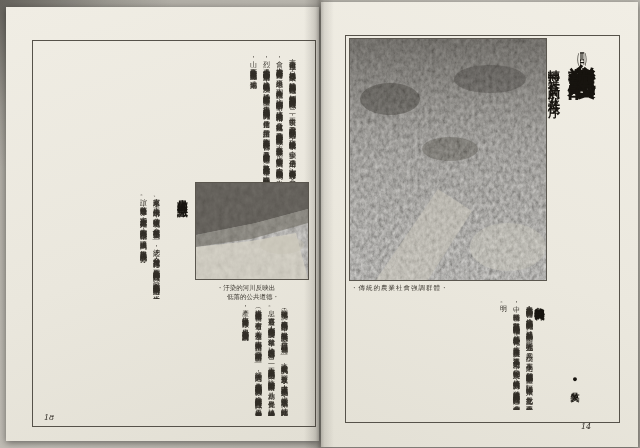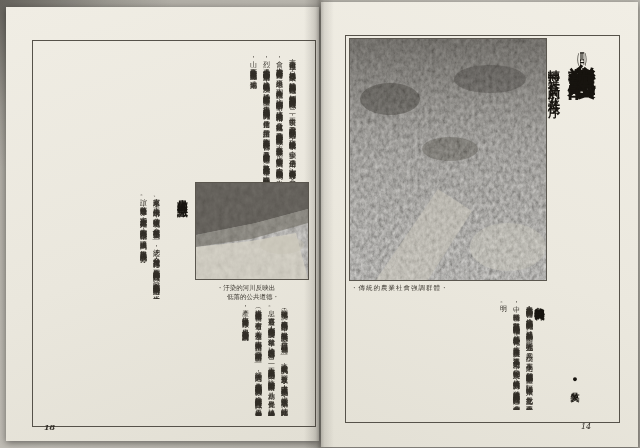--- a/index.html
+++ b/index.html
@@ -41,21 +41,21 @@
   }
   .lp-top{left:42px;top:48px;width:250px;height:140px;}
   .lp-mid{left:30px;top:186px;width:126px;height:106px;}
   .lp-heading{left:170px;top:184px;height:92px;font-size:10.5px;letter-spacing:1px;}
   .photo{position:absolute;overflow:hidden;background:#8d897f;box-shadow:0 0 0 1px #5a564e;}
   .lp-photo{left:190px;top:176px;width:112px;height:96px;}
   .lp-caption{position:absolute;left:176px;top:277px;width:128px;font-size:6.5px;line-height:8.5px;color:#3a362f;text-align:center;}
   .lp-caption .cap2{padding-left:14px;}
   .lp-bottom{left:34px;top:297px;width:250px;height:112px;}
   .pagenum{position:absolute;font-style:italic;font-size:8px;color:#332f29;font-family:"DejaVu Serif",serif;}
-  .lp-num{left:38px;top:415px;font-weight:bold;}
+  .lp-num{left:38px;top:406px;}
 
   .rp-photo{left:29px;top:37px;width:196px;height:241px;}
   .rp-caption{position:absolute;left:30px;top:282px;font-size:6.5px;color:#3a362f;letter-spacing:1px;}
   .rp-body{left:30px;top:298px;width:184px;height:110px;}
   .rp-sec{left:211px;top:297px;height:80px;font-size:10px;letter-spacing:.5px;}
   .rp-sub{left:224px;top:58px;height:176px;font-size:12px;letter-spacing:4.5px;}
   .rp-title{left:243px;top:40px;height:315px;font-size:27px;font-weight:900;letter-spacing:1px;}
   .rp-title .tcy{text-combine-upright:all;font-size:14px;font-weight:900;}
   .rp-author{left:247px;top:372px;height:40px;font-size:9px;font-weight:bold;letter-spacing:1px;}
   .rp-num{left:260px;top:420px;}

